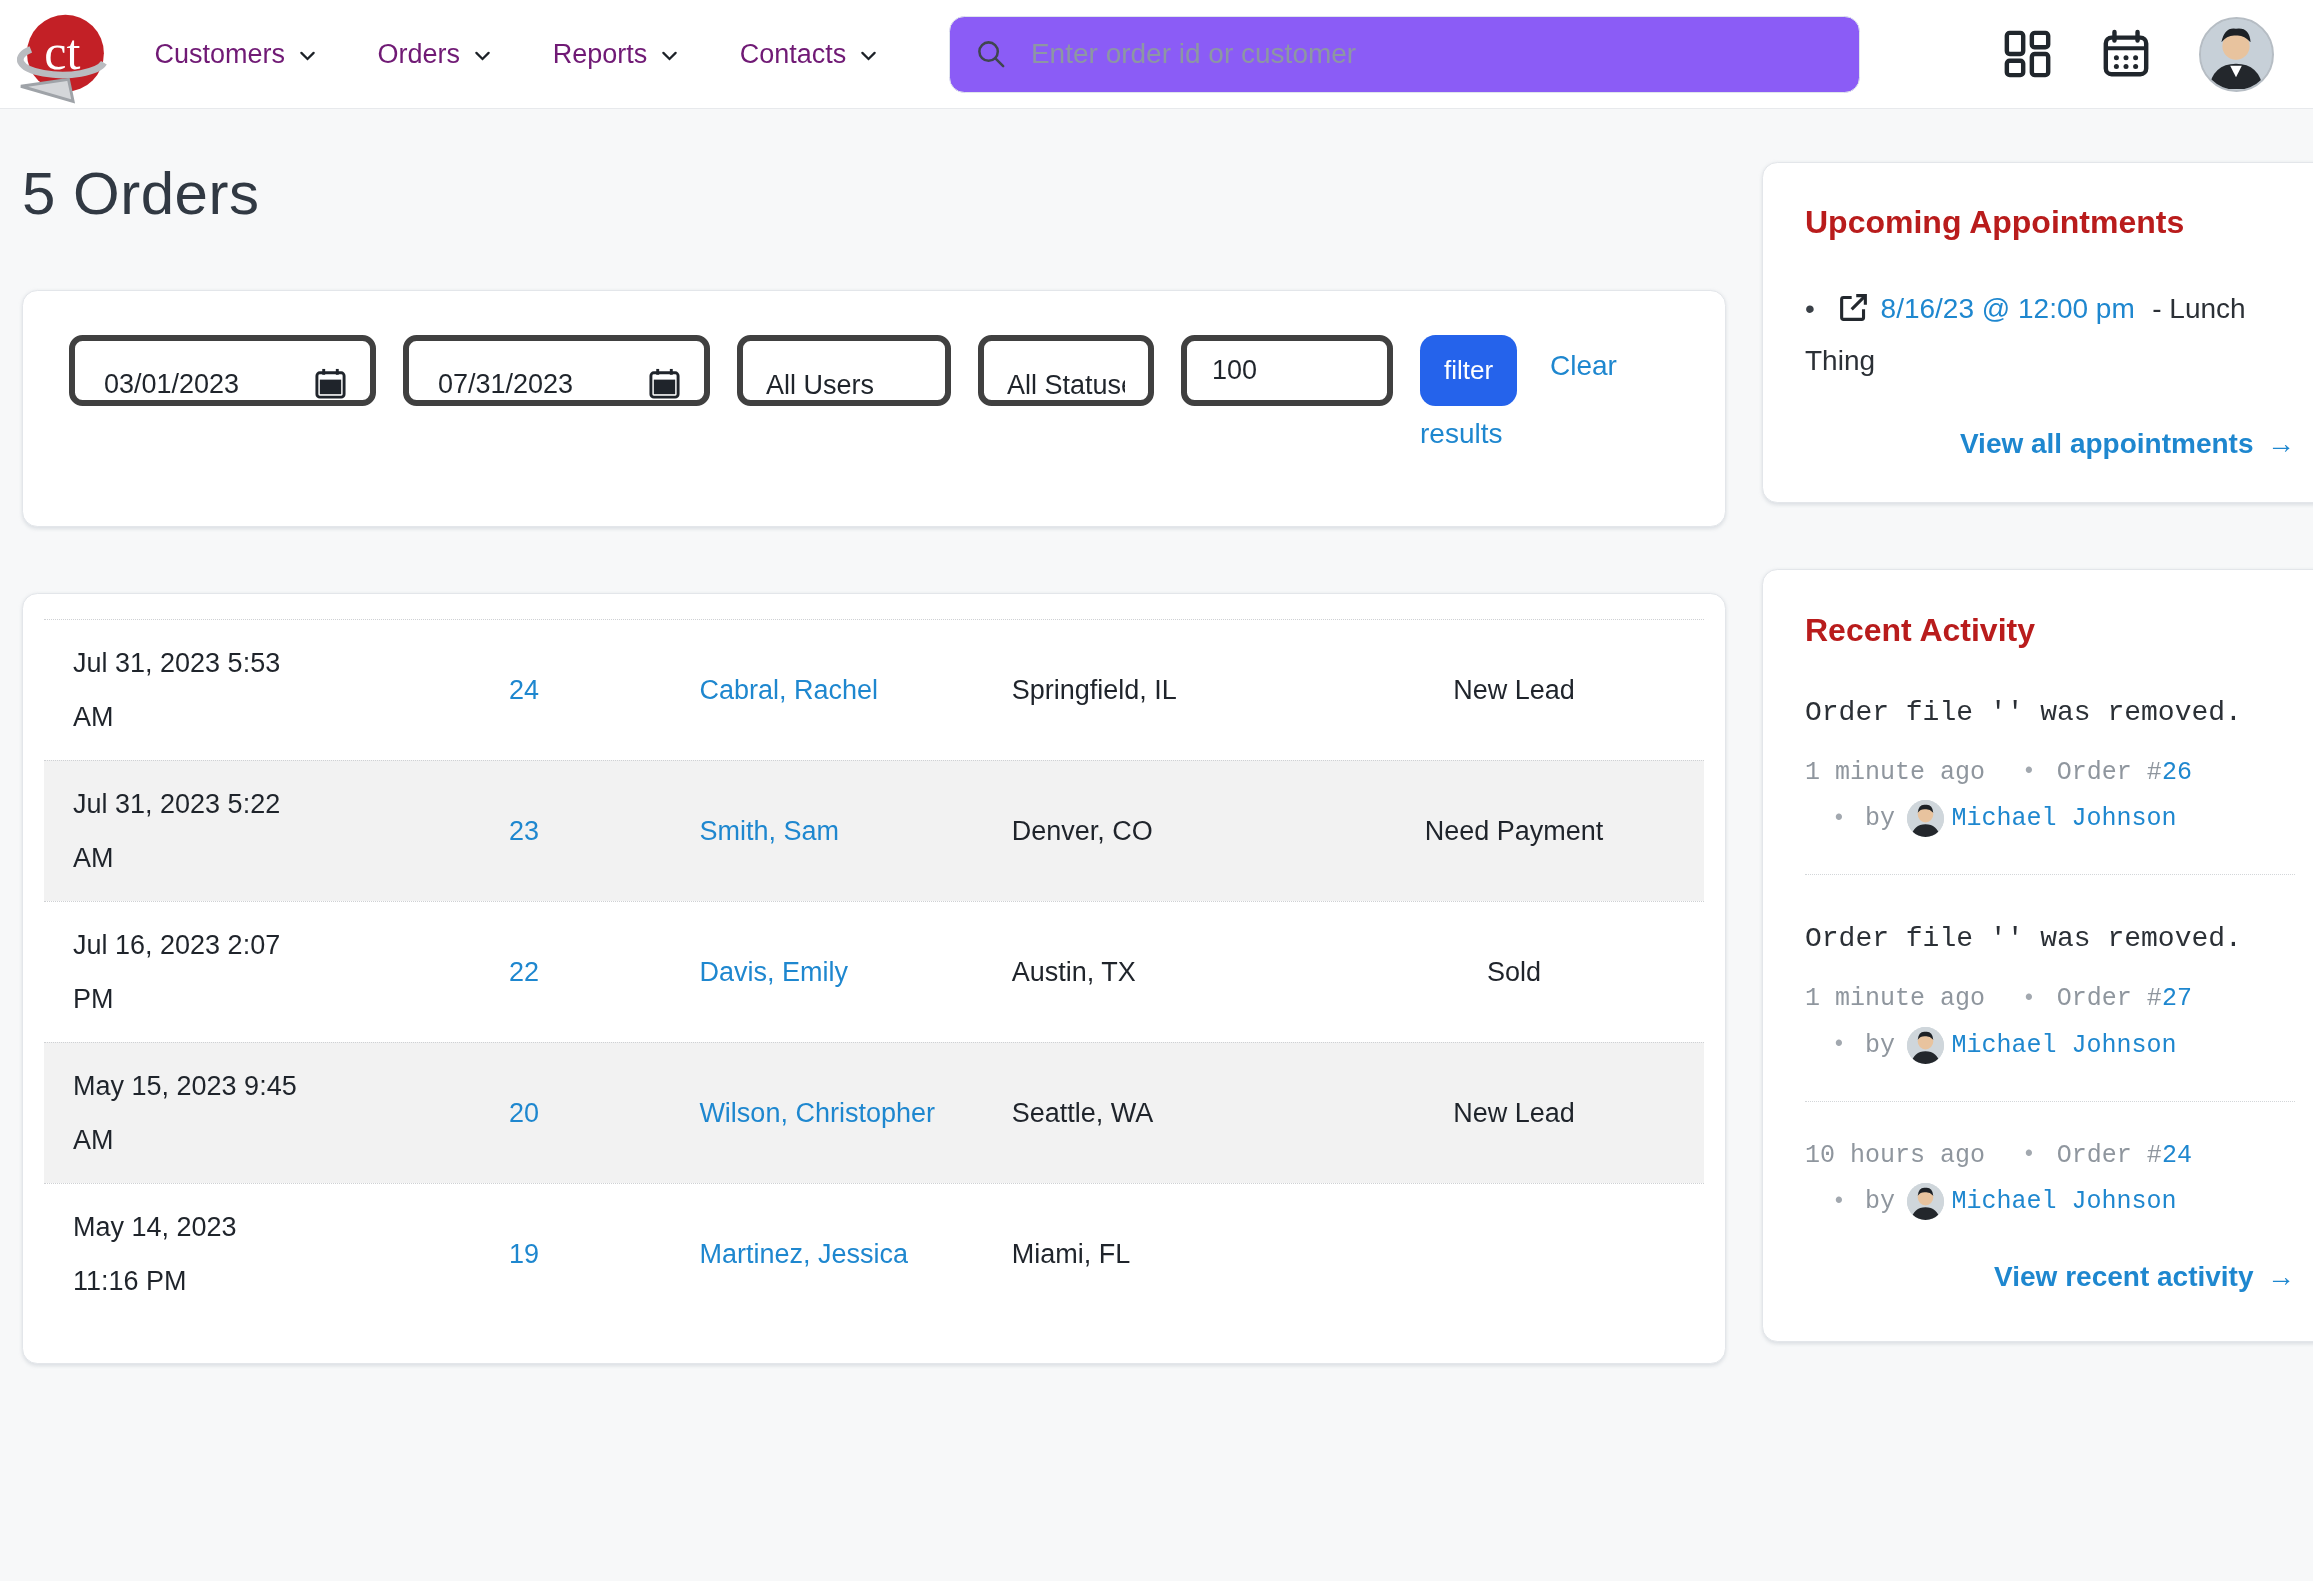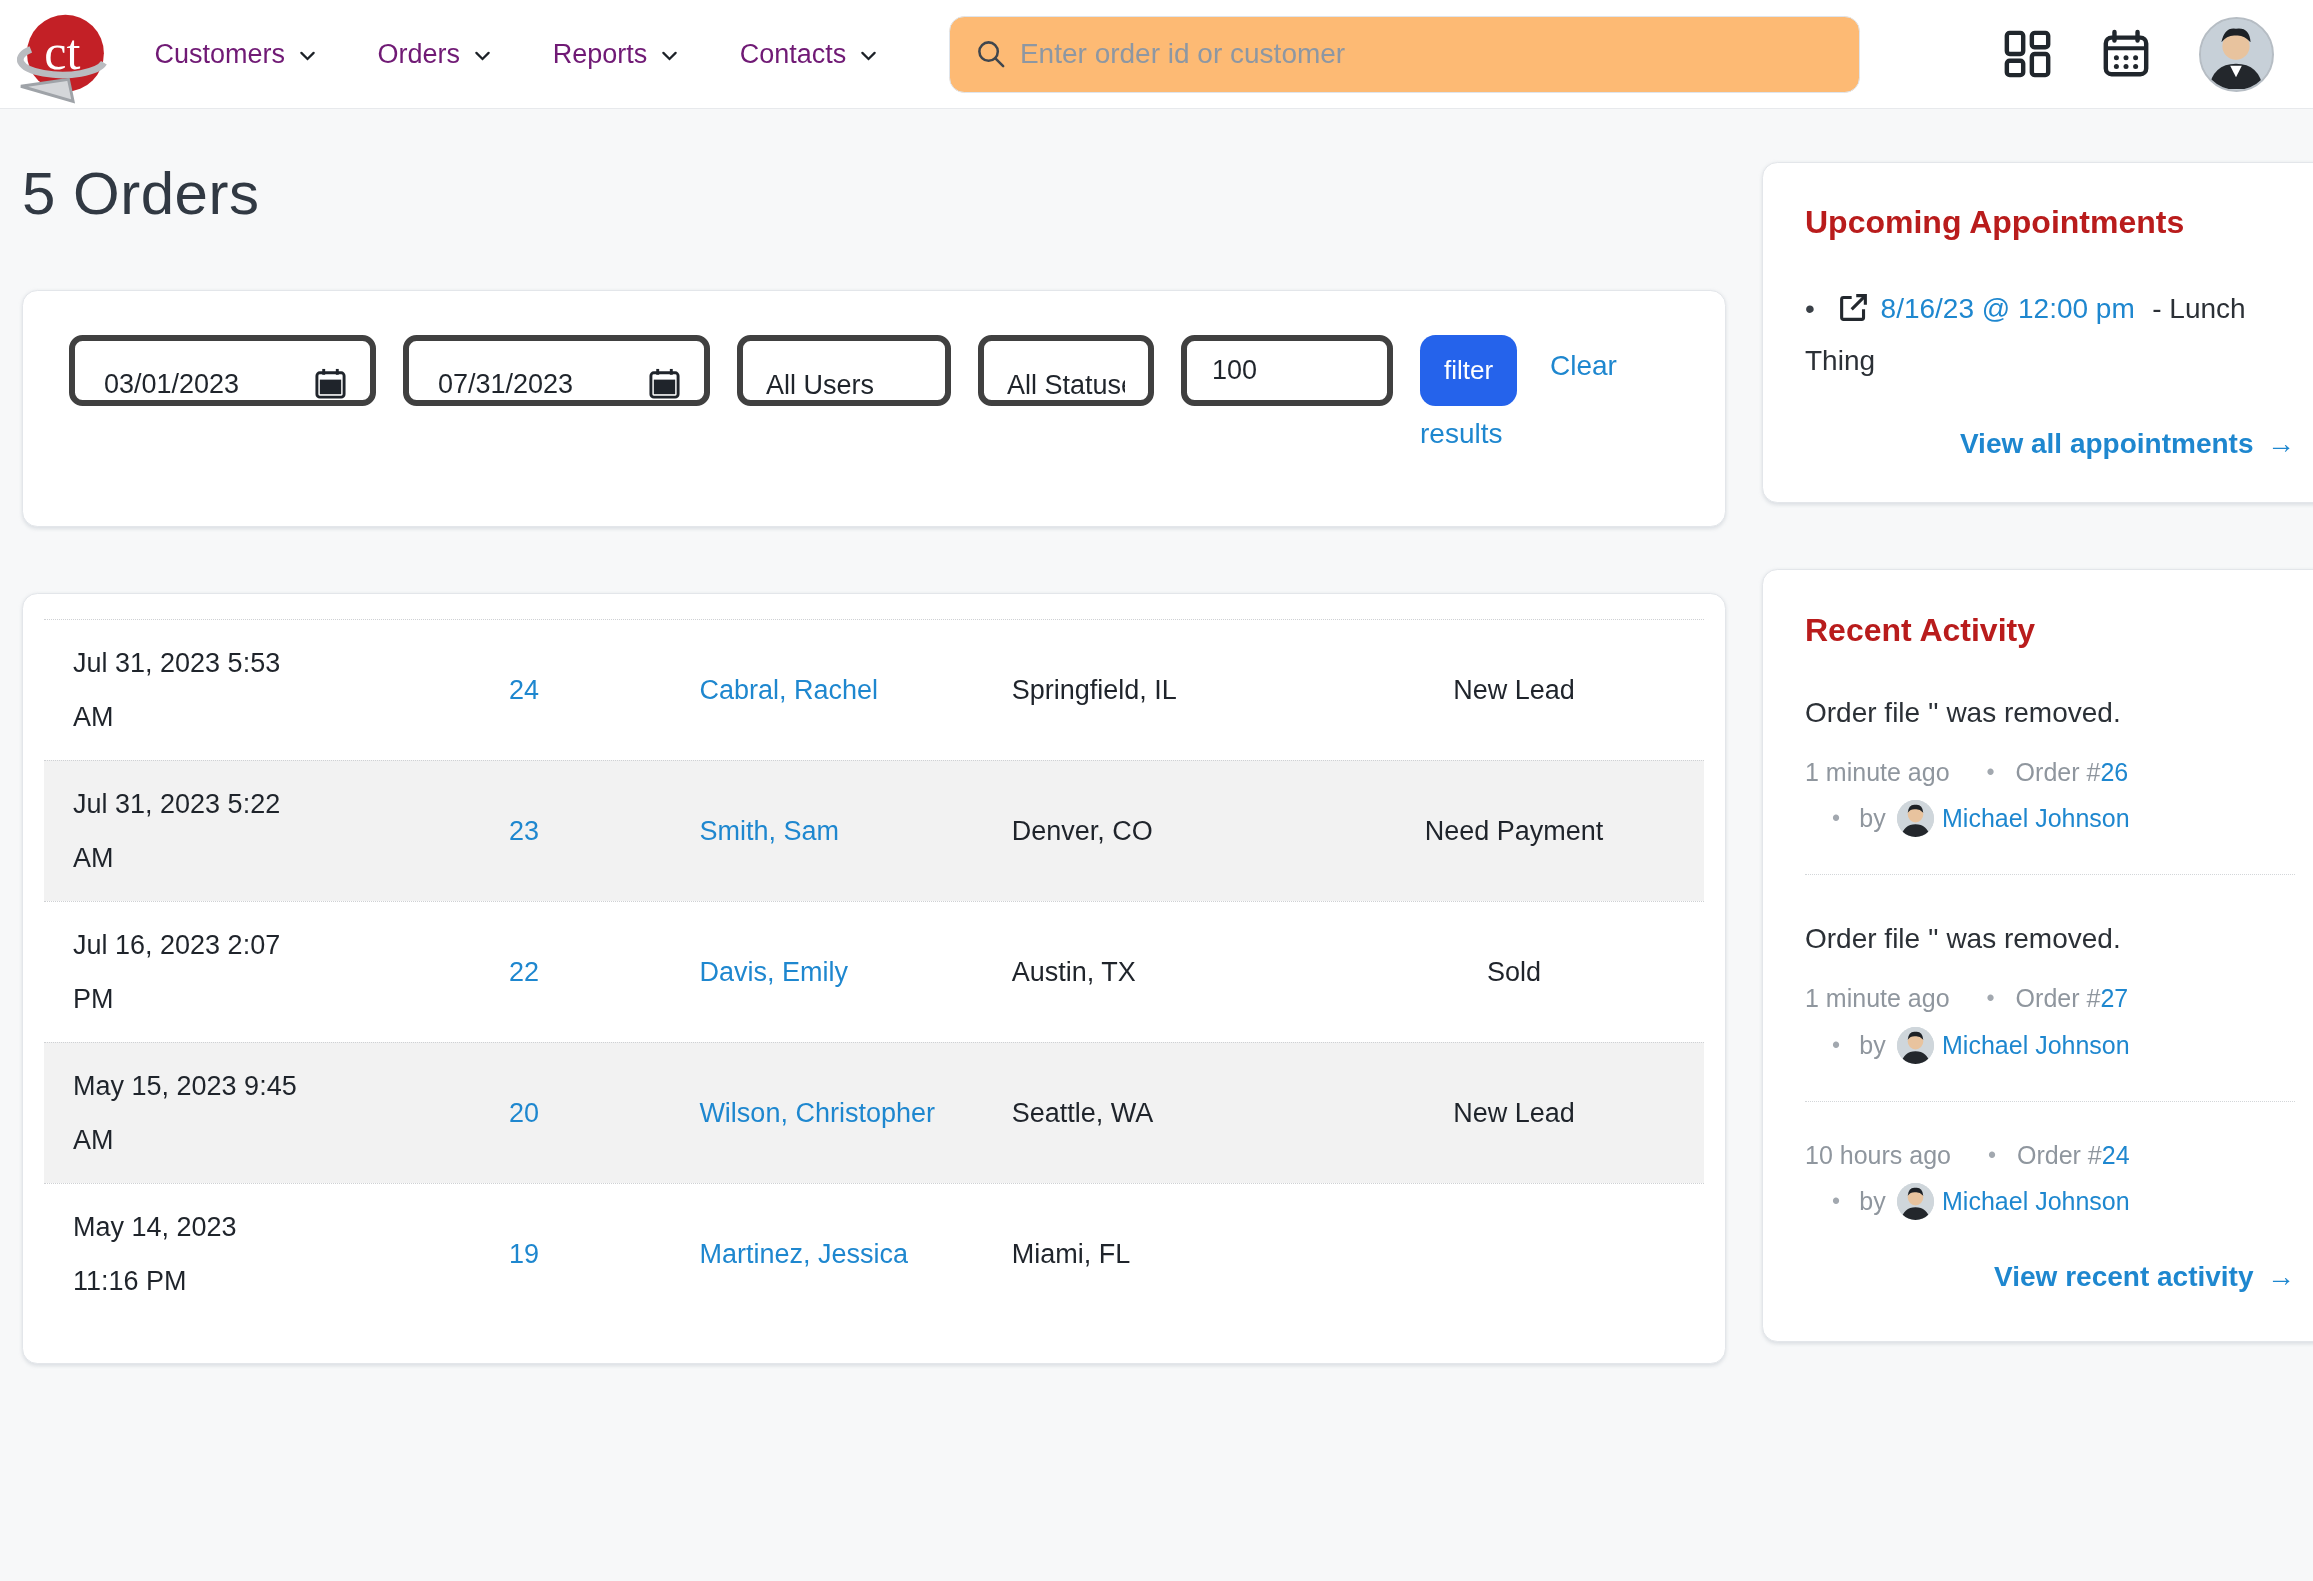--- a/index.html
+++ b/index.html
@@ -18,22 +18,22 @@
   }
   .logo { width: 93px; height: 100px; margin-top: 9.7px; flex: none; cursor: pointer; }
   .nav { display: flex; align-items: center; gap: 60px; margin-left: 44px; }
   .nav-item {
     display: flex; align-items: center; gap: 11.6px;
     font-size: 27px; color: #701a75; cursor: pointer; white-space: nowrap;
   }
   .chev { width: 21px; height: 21px; margin-top: 3.9px; }
   .search {
     margin-left: 70px; width: 911px; height: 77px; border-radius: 15.4px;
-    background: #fdba74; border: 1px solid #dfe5ec;
-    display: flex; align-items: center; padding: 0 25px; gap: 12px; flex: none;
+    background: #8b5cf6; border: 1px solid #dfe5ec;
+    display: flex; align-items: center; padding: 0 25px; gap: 23px; flex: none;
   }
   .search input {
     flex: 1; border: none; outline: none; background: transparent;
     font-size: 28px; color: #22272e; font-family: inherit;
   }
   .search input::placeholder { color: #8d97a3; }
   .hdr-icons { margin-left: auto; display: flex; align-items: center; gap: 48px; }
   .icon-btn { background: none; border: none; cursor: pointer; padding: 0; line-height: 0; }
   .avatar {
     width: 75px; height: 75px; border-radius: 50%; border: 2.9px solid #b6bdc4;
@@ -98,21 +98,21 @@
   
   .appt-card { margin-top: 53px; padding: 41px 39px 42px 42px; }
   .side-title { font-size: 32px; font-weight: 700; color: #b91c1c; }
   .appt-item { margin-top: 42px; font-size: 28px; line-height: 1.85; color: #2b3036; }
   .appt-item .bullet { color: #3a4047; margin-right: 15.4px; }
   .ext-icon { width: 31px; height: 31px; vertical-align: -4.8px; margin-right: 11.6px; }
   .view-link { display: block; text-align: right; margin-top: 41px; font-size: 28px; font-weight: bold; }
   .view-link .arr { margin-left: 13.5px; }
 
   .activity-card { margin-top: 66px; padding: 42px 39px 48px 42px; }
-  .act-item { margin-top: 39px; }
+  .act-item { margin-top: 39px; font-family: Liberation Mono, monospace; }
   .act-text { font-size: 28px; color: #2b3036; line-height: 1.75; }
   .act-meta { margin-top: 21px; font-size: 25px; color: #8f969e; display: flex; align-items: center; }
   .act-meta .dot { margin: 0 21px 0 37px; font-size: 23px; color: #a2a8af; }
   .act-meta a { margin-left: 5.8px; }
   .act-byline { margin-top: 13.5px; padding-left: 27px; font-size: 25px; color: #8f969e; display: flex; align-items: center; }
   .act-byline .dot { margin-right: 19.3px; font-size: 23px; color: #a2a8af; }
   .mini-avatar {
     width: 37px; height: 37px; border-radius: 50%; overflow: hidden;
     margin: 0 7.7px 0 11.6px; background: #cfd6db; flex: none;
   }

